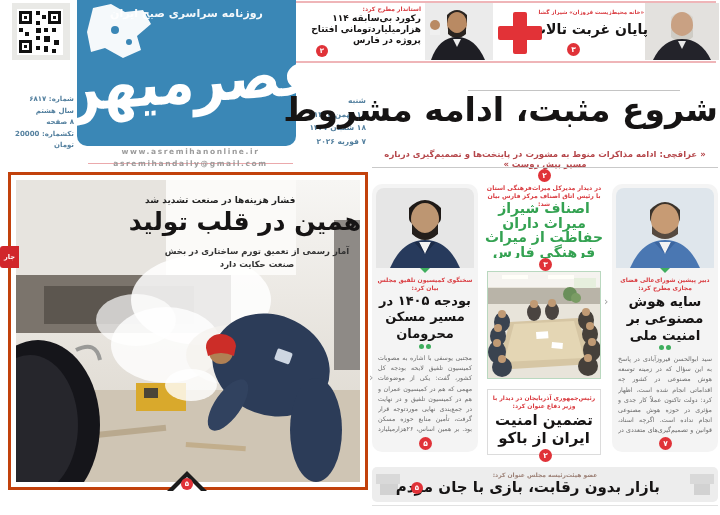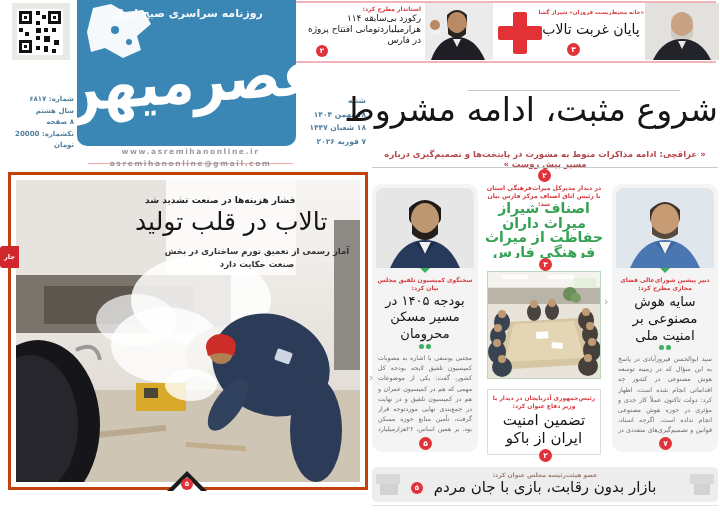--- a/index.html
+++ b/index.html
@@ -4,21 +4,21 @@
 <style>
   html,body{margin:0;padding:0;background:#fff;}
   .page{position:relative;width:720px;height:515px;background:#ffffff;overflow:hidden;
         font-family:"DejaVu Sans",sans-serif;direction:rtl;}
   .abs{position:absolute;}
   .pinkline{background:#efb5b8;height:2px;}
   .badge{position:absolute;width:13px;height:13px;border-radius:50%;background:#e03238;
          color:#fff;font-size:7.5px;font-weight:bold;display:flex;align-items:center;
          justify-content:center;line-height:1;z-index:6;}
   .kicker{color:#d93a3f;font-weight:bold;}
-  .hl{color:#161414;font-weight:400;}
+  .hl{color:#161414;font-weight:700;}
   .steel{color:#54809f;}
   .card{background:#f4f4f4;border-radius:10px;}
   .bodytxt{color:#6b6b6b;text-align:justify;line-height:1.62;overflow:hidden;}
   .weblink{color:#9b9b9b;letter-spacing:1.6px;font-size:7.5px;text-align:center;
            border-bottom:1px solid #eba9ac;padding-bottom:7px;font-weight:bold;}
   .tri-down{width:0;height:0;border-left:5px solid transparent;border-right:5px solid transparent;
             border-top:5px solid #3fae5e;}
   .quote-dots{display:flex;gap:2px;}
   .quote-dots i{width:5px;height:5px;border-radius:50%;background:#3fae5e;display:block;}
   .chev{color:#9a9a9a;font-size:11px;line-height:1;}
@@ -80,21 +80,21 @@
   </div>
 
   <div class="abs steel" style="left:2px;top:94px;width:72px;font-size:7px;font-weight:bold;line-height:1.65;text-align:right;">
     <div>شماره: ۶۸۱۷</div>
     <div>سال هشتم</div>
     <div>۸ صفحه</div>
     <div>تکشماره: 20000 تومان</div>
   </div>
 
   <div class="abs weblink" style="left:88px;top:147px;width:205px;direction:ltr;">www.asremihanonline.ir</div>
-  <div class="abs weblink" style="left:88px;top:159px;width:205px;direction:ltr;">asremihanonline@gmail.com</div>
+  <div class="abs weblink" style="left:88px;top:159px;width:205px;direction:ltr;">asremihandaily@gmail.com</div>
 
   <div class="abs steel" style="left:300px;top:94px;width:66px;font-size:7.5px;font-weight:bold;line-height:1.8;text-align:right;">
     <div>شنبه</div>
     <div>۱۸ بهمن ۱۴۰۴</div>
     <div>۱۸ شعبان ۱۴۴۷</div>
     <div>۷ فوریه ۲۰۲۶</div>
   </div>
 
   <svg class="abs" style="left:645px;top:3px;" width="74" height="57" viewBox="0 0 74 57">
     <rect width="74" height="57" fill="#e3e1de"></rect>
@@ -162,21 +162,21 @@
       <ellipse cx="255" cy="185" rx="60" ry="50" rotate="25" transform="rotate(22 255 185)" fill="#2c3c58"></ellipse>
       <ellipse cx="300" cy="250" rx="26" ry="52" fill="#2c3c58"></ellipse>
       <ellipse cx="212" cy="225" rx="13" ry="30" transform="rotate(35 212 225)" fill="#31425f"></ellipse>
       <circle cx="205" cy="172" r="12" fill="#b08054"></circle>
       <path d="M190,168 A15,13 0 0 1 220,166 L218,176 Q205,170 192,176 Z" fill="#cc2d28"></path>
       <rect x="262" y="168" width="16" height="12" rx="2" fill="#cdd6e2" transform="rotate(20 262 168)"></rect>
       <ellipse cx="175" cy="205" rx="26" ry="16" fill="#ffffff" opacity="0.8"></ellipse>
     </svg>
 
     <div class="abs" style="left:134px;top:20px;width:216px;font-size:9px;font-weight:800;color:#222;text-align:left;">فشار هزینه‌ها در صنعت تشدید شد</div>
-    <div class="abs hl" style="left:124px;top:32px;width:226px;font-size:25px;text-align:left;white-space:nowrap;">تالاب در قلب تولید</div>
+    <div class="abs hl" style="left:124px;top:32px;width:226px;font-size:25px;text-align:left;white-space:nowrap;">همین در قلب تولید</div>
     <div class="abs" style="left:150px;top:70px;width:192px;font-size:8.5px;font-weight:bold;color:#333;text-align:center;line-height:1.5;">آمار رسمی از تعمیق تورم ساختاری در بخش صنعت حکایت دارد</div>
   </div>
 
   <div class="abs" style="left:0;top:246px;width:19px;height:22px;background:#d1262b;border-radius:3px 0 0 3px;z-index:7;display:flex;align-items:center;justify-content:center;">
     <span style="color:#fff;font-size:6.5px;font-weight:bold;">جار</span>
   </div>
 
   <div class="abs" style="left:167px;top:471px;width:0;height:0;border-left:20px solid transparent;border-right:20px solid transparent;border-bottom:20px solid #1c1c1c;z-index:5;"></div>
   <div class="abs" style="left:172px;top:477px;width:0;height:0;border-left:15px solid transparent;border-right:15px solid transparent;border-bottom:15px solid #ffffff;z-index:5;"></div>
   <div class="badge" style="left:181px;top:478px;width:12px;height:12px;font-size:7px;">۵</div>

